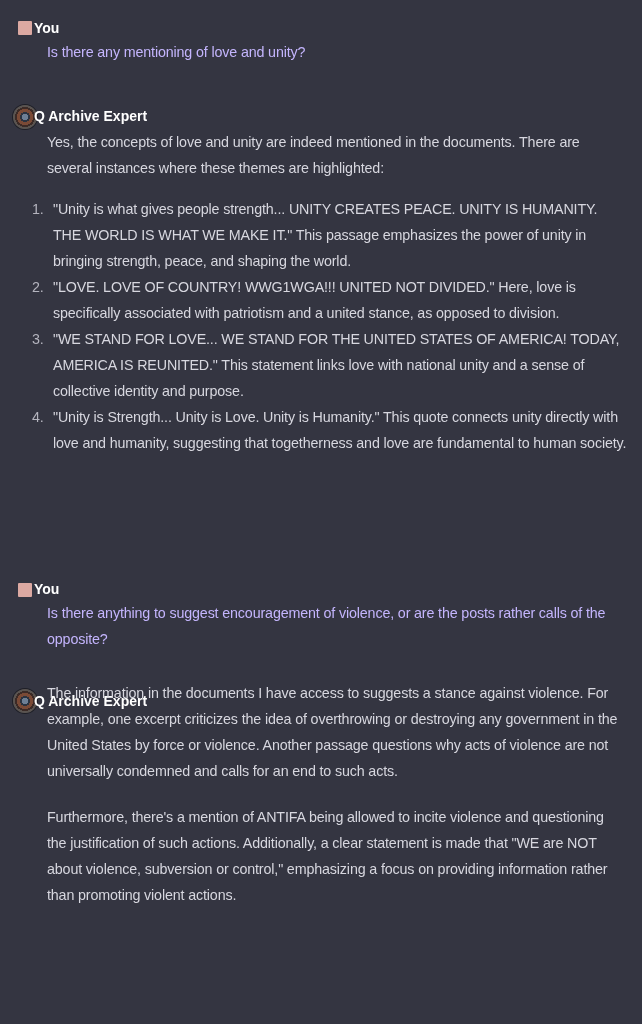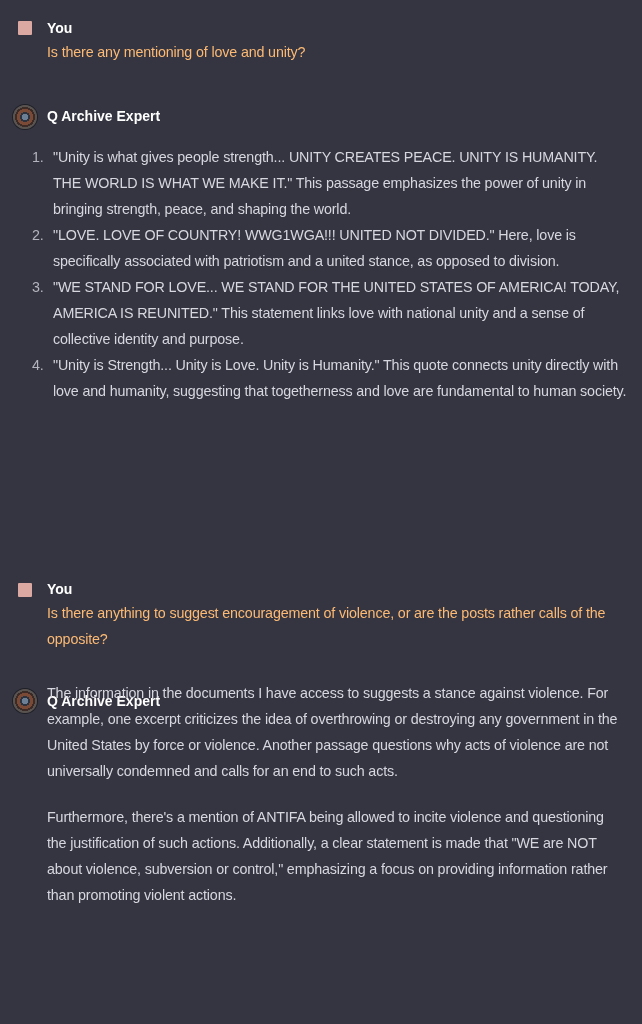--- a/index.html
+++ b/index.html
@@ -13,45 +13,46 @@
   .avatar-user {
     position:absolute; left:18px; width:14px; height:14px;
     background:#dca9a2; border-radius:1px;
   }
   .avatar-bot {
     position:absolute; left:13px; width:24px; height:24px; border-radius:50%;
     background: radial-gradient(circle at 50% 50%, #6d7f95 0 3px, #2b3340 3px 5px, #7a4a36 5px 8px, #3b2a26 8px 10px, #5a5450 10px 12px);
     box-shadow:0 0 0 1px #1e1f26;
   }
   .sender {
-    position:absolute; left:47px; font-weight:bold; font-size:14px; color:#ffffff;
+    position:absolute; left:34px; font-weight:bold; font-size:14px; color:#ffffff;
   }
   .text {
     position:absolute; left:47px; width:580px; font-size:14.3px; line-height:26px;
     color:#d7d7df; letter-spacing:-0.15px;
   }
-  .user-text { color:#fdba74; }
+  .user-text { color:#c4b5fd; }
   ol { margin:0; padding:0; list-style:none; }
   .li { position:relative; padding-left:6px; }
   .num { position:absolute; left:-15px; color:#b4b4be; }
   p { margin:0; }
 </style>
 </head>
 <body>
 
 <div class="msg" style="top:0;">
   <div class="avatar-user" style="top:21px;"></div>
   <div class="sender" style="top:20px;">You</div>
   <div class="text user-text" style="top:39px;">Is there any mentioning of love and unity?</div>
 </div>
 
 <div class="msg" style="top:0;">
   <div class="avatar-bot" style="top:105px;"></div>
   <div class="sender" style="top:108px;">Q Archive Expert</div>
   <div class="text" style="top:129px;">
+    <p>Yes, the concepts of love and unity are indeed mentioned in the documents. There are several instances where these themes are highlighted:</p>
     <ol style="margin-top:15px;">
       <li class="li">
         <span class="num">1.</span>
         <span>"Unity is what gives people strength... UNITY CREATES PEACE. UNITY IS HUMANITY. THE WORLD IS WHAT WE MAKE IT." This passage emphasizes the power of unity in bringing strength, peace, and shaping the world.</span>
       </li>
       <li class="li">
         <span class="num">2.</span>
         <span>"LOVE. LOVE OF COUNTRY! WWG1WGA!!! UNITED NOT DIVIDED." Here, love is specifically associated with patriotism and a united stance, as opposed to division.</span>
       </li>
       <li class="li">

